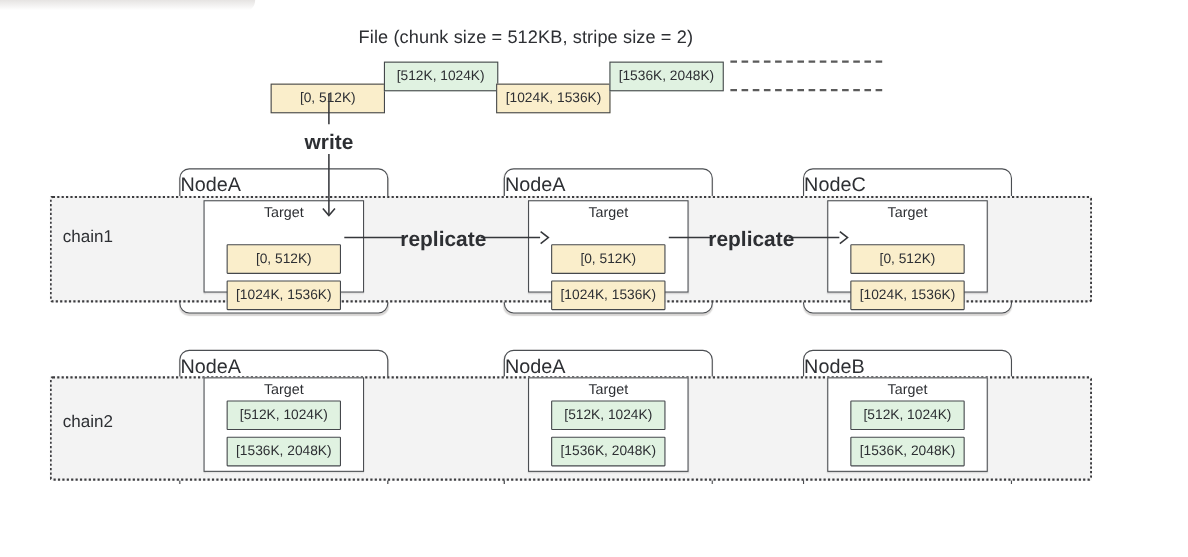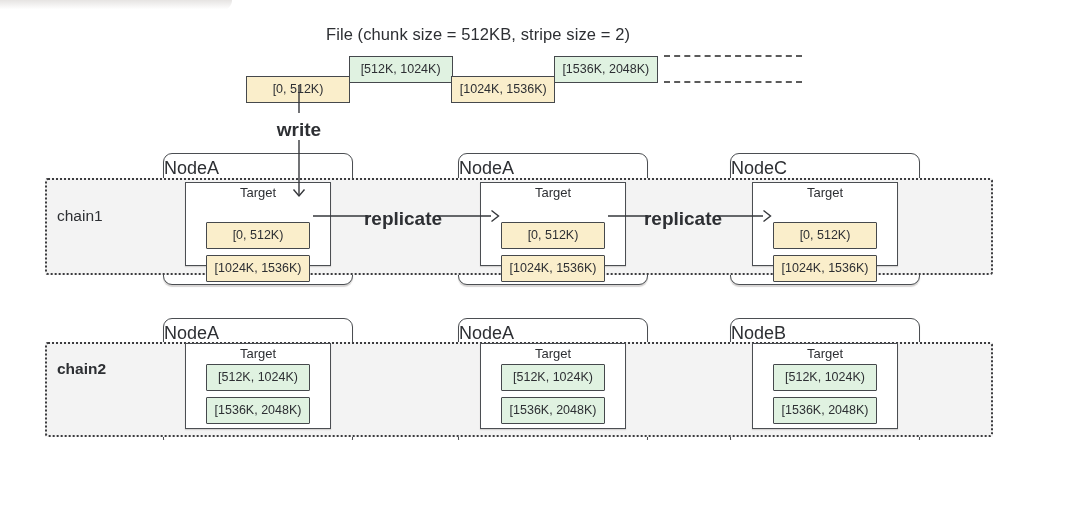--- a/index.html
+++ b/index.html
@@ -49,21 +49,21 @@
   .node-label{text-align:left;padding-top:4px;font-size:18px;}
   
   .band{
     position:absolute;left:45px;width:948px;background:var(--band-bg);
     border:2px dotted #3C3C3F;border-radius:3px;
   }
   .band.b1{top:178px;height:97px;}
   .band.b2{top:342px;height:95px;}
   .chain-label{position:absolute;left:57px;font-size:15.5px;text-align:right;}
   .chain-label.b1{top:207px;}
-  .chain-label.b2{top:360px;font-weight:bold;}
+  .chain-label.b2{top:375px;}
   
   .target{
     position:absolute;width:146px;background:#fff;
     border:1.4px solid #4B4E52;border-radius:0;
     box-shadow:0 1px 1px rgba(90,85,80,0.2);
   }
   .target.c1{top:182px;height:84px;}
   .target.c2{top:343px;height:86px;}
   .target.p0{left:185px;} .target.p1{left:480px;} .target.p2{left:752px;}
   .target-label{text-align:center;padding-top:2px;font-size:13px;}

